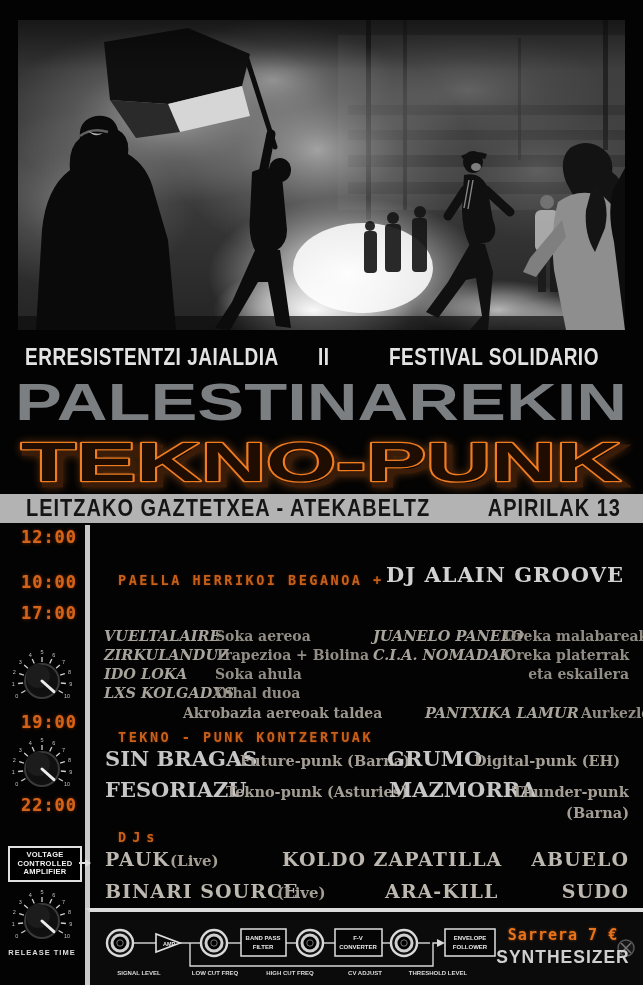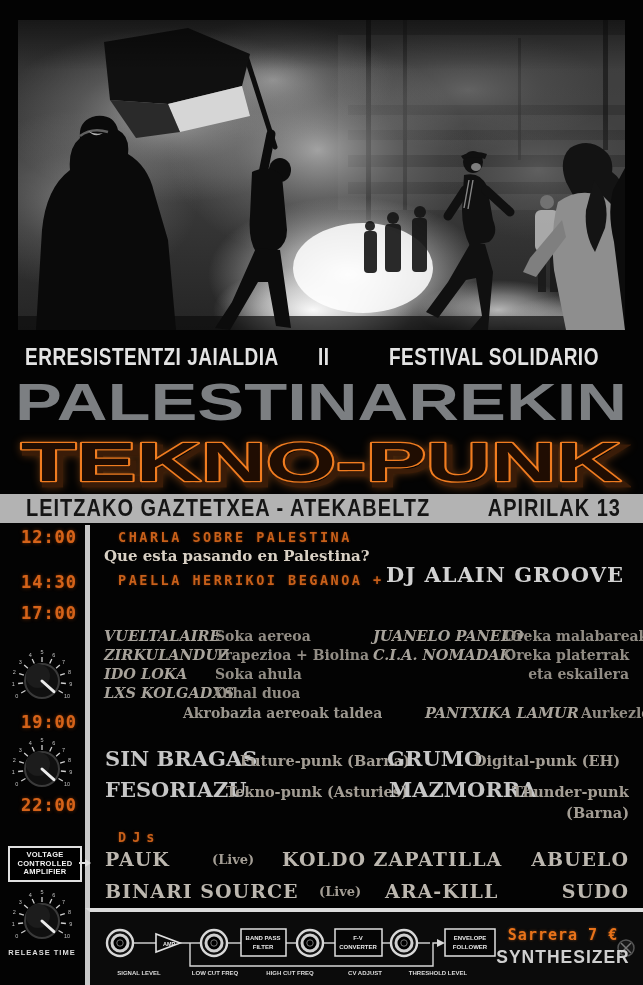--- a/index.html
+++ b/index.html
@@ -44,21 +44,21 @@
            text-shadow:0 0 3px rgba(200,80,10,.4);}
   .slab{position:absolute;font-family:"DejaVu Serif",serif;font-weight:bold;white-space:nowrap;}
   .detail-q{font-size:15px;color:#d8d0c4;}
   .detail-sp{font-size:15px;color:#b5aea4;}
   .groove{font-size:21px;color:#d2d2d2;letter-spacing:1px;}
   .act-name{font-size:14.5px;color:#a8a39b;font-style:italic;}
   .act-desc{font-size:14px;color:#918c84;}
   .band-name{font-size:21px;color:#c6c6c6;}
   .band-desc{font-size:14.5px;color:#a39d94;}
   .dj-name{font-size:19px;color:#bcb7af;letter-spacing:1px;}
-  .dj-tag{font-size:13px;color:#a39d94;margin-left:42px;}
+  .dj-tag{font-size:15px;color:#a39d94;}
 
   
   .synth{position:absolute;left:85px;top:908px;width:604px;height:77px;background:#0b0b0b;
          border-top:4px solid #dcdcdc;border-left:5px solid #c9c9c9;box-sizing:border-box;}
   .price{position:absolute;left:404px;top:14px;width:138px;text-align:center;
          font-family:"DejaVu Sans Mono",monospace;font-weight:bold;font-size:15px;
          color:#e8731a;letter-spacing:1px;text-shadow:0 0 3px rgba(230,110,25,.5);}
   .brand{position:absolute;left:404px;top:33px;width:138px;text-align:center;
          font-weight:bold;font-size:17.5px;color:#cfcfcf;letter-spacing:1px;
          transform:scaleY(1.1);transform-origin:top;}
@@ -196,21 +196,21 @@
   </svg>
 
   <div class="venue-bar">
     <span>LEITZAKO GAZTETXEA - ATEKABELTZ</span>
     <span>APIRILAK 13</span>
   </div>
 
   <div class="divider"></div>
 
   <span class="time" style="top:527px;">12:00</span>
-  <span class="time" style="top:572px;">14:30</span>
+  <span class="time" style="top:572px;">10:00</span>
   <span class="time" style="top:603px;">17:00</span>
   <span class="time" style="top:712px;">19:00</span>
   <span class="time" style="top:795px;">22:00</span>
 
   <div class="knob-slot" style="top:643px;"><svg viewBox="0 0 76 76" width="76" height="76">
         <line x1="21.5" y1="47.5" x2="17.2" y2="50.0" stroke="#cfcfcf" stroke-width="1.3"></line>
         <text x="12.9" y="54.5" font-size="5.5" fill="#c0c0c0" text-anchor="middle" font-family="Liberation Sans, sans-serif">0</text>
         <line x1="19.1" y1="40.0" x2="14.1" y2="40.5" stroke="#cfcfcf" stroke-width="1.3"></line>
         <text x="9.2" y="43.0" font-size="5.5" fill="#c0c0c0" text-anchor="middle" font-family="Liberation Sans, sans-serif">1</text>
         <line x1="19.9" y1="32.1" x2="15.2" y2="30.6" stroke="#cfcfcf" stroke-width="1.3"></line>
@@ -287,22 +287,20 @@
         <text x="63.1" y="54.5" font-size="5.5" fill="#c0c0c0" text-anchor="middle" font-family="Liberation Sans, sans-serif">10</text>
         <circle cx="38" cy="38" r="17" fill="#101010" stroke="#3a3a3a" stroke-width="2"></circle>
         <circle cx="34" cy="33" r="12" fill="#1c1c1c"></circle>
         <line x1="38" y1="38" x2="49.9" y2="48.7" stroke="#ececec" stroke-width="3" stroke-linecap="round"></line>
       </svg></div>
 
   <div class="vca-box">VOLTAGE CONTROLLED AMPLIFIER</div>
   <div class="vca-arrow"></div>
   <div class="release">RELEASE TIME</div>
 
-  <span class="oheader" style="left:118px;top:529px;">CHARLA SOBRE PALESTINA</span>
-  <span class="slab detail-q" style="left:104px;top:547px;">Que esta pasando en Palestina?</span>
 
   <span class="oheader" style="left:118px;top:572px;">PAELLA HERRIKOI BEGANOA +</span>
   <span class="slab groove" style="left:386px;top:562px;">DJ ALAIN GROOVE</span>
 
 
   <span class="slab act-name" style="left:104px;top:627px;">VUELTALAIRE</span>
   <span class="slab act-desc" style="left:215px;top:628px;">Soka aereoa</span>
   <span class="slab act-name" style="left:373px;top:627px;">JUANELO PANELO</span>
   <span class="slab act-desc" style="left:504px;top:628px;">Oreka malabareak</span>
 
@@ -315,20 +313,21 @@
   <span class="slab act-desc" style="left:215px;top:666px;">Soka ahula</span>
   <span class="slab act-desc" style="right:14px;top:666px;">eta eskailera</span>
 
   <span class="slab act-name" style="left:104px;top:684px;">LXS KOLGADXS</span>
   <span class="slab act-desc" style="left:215px;top:685px;">Oihal duoa</span>
 
   <span class="slab act-name" style="left:425px;top:704px;">PANTXIKA LAMUR</span>
   <span class="slab act-desc" style="left:183px;top:705px;color:#9b968e;">Akrobazia aereoak taldea</span>
   <span class="slab act-desc" style="left:565px;top:705px;margin-left:16px;">Aurkezlea</span>
 
+  <span class="oheader" style="left:118px;top:729px;">TEKNO - PUNK KONTZERTUAK</span>
 
   <span class="slab band-name" style="left:105px;top:746px;">SIN BRAGAS</span>
   <span class="slab band-desc" style="left:240px;top:752px;">Future-punk (Barna)</span>
   <span class="slab band-name" style="left:387px;top:746px;">GRUMO</span>
   <span class="slab band-desc" style="left:474px;top:752px;">Digital-punk (EH)</span>
 
   <span class="slab band-name" style="left:105px;top:777px;">FESORIAZU</span>
   <span class="slab band-desc" style="left:226px;top:783px;">Tekno-punk (Asturies)</span>
   <span class="slab band-name" style="left:389px;top:777px;">MAZMORRA</span>
   <span class="slab band-desc" style="left:512px;top:783px;">Thunder-punk</span>

